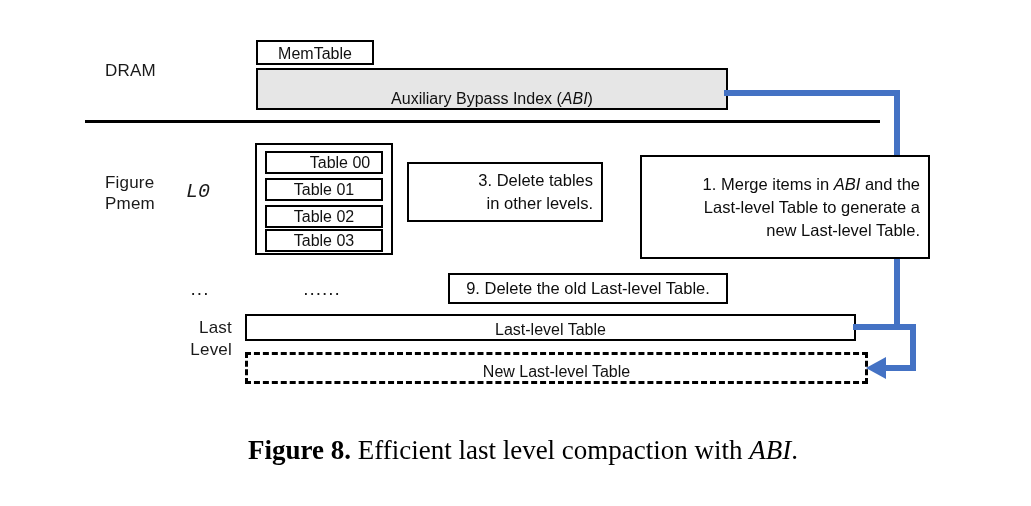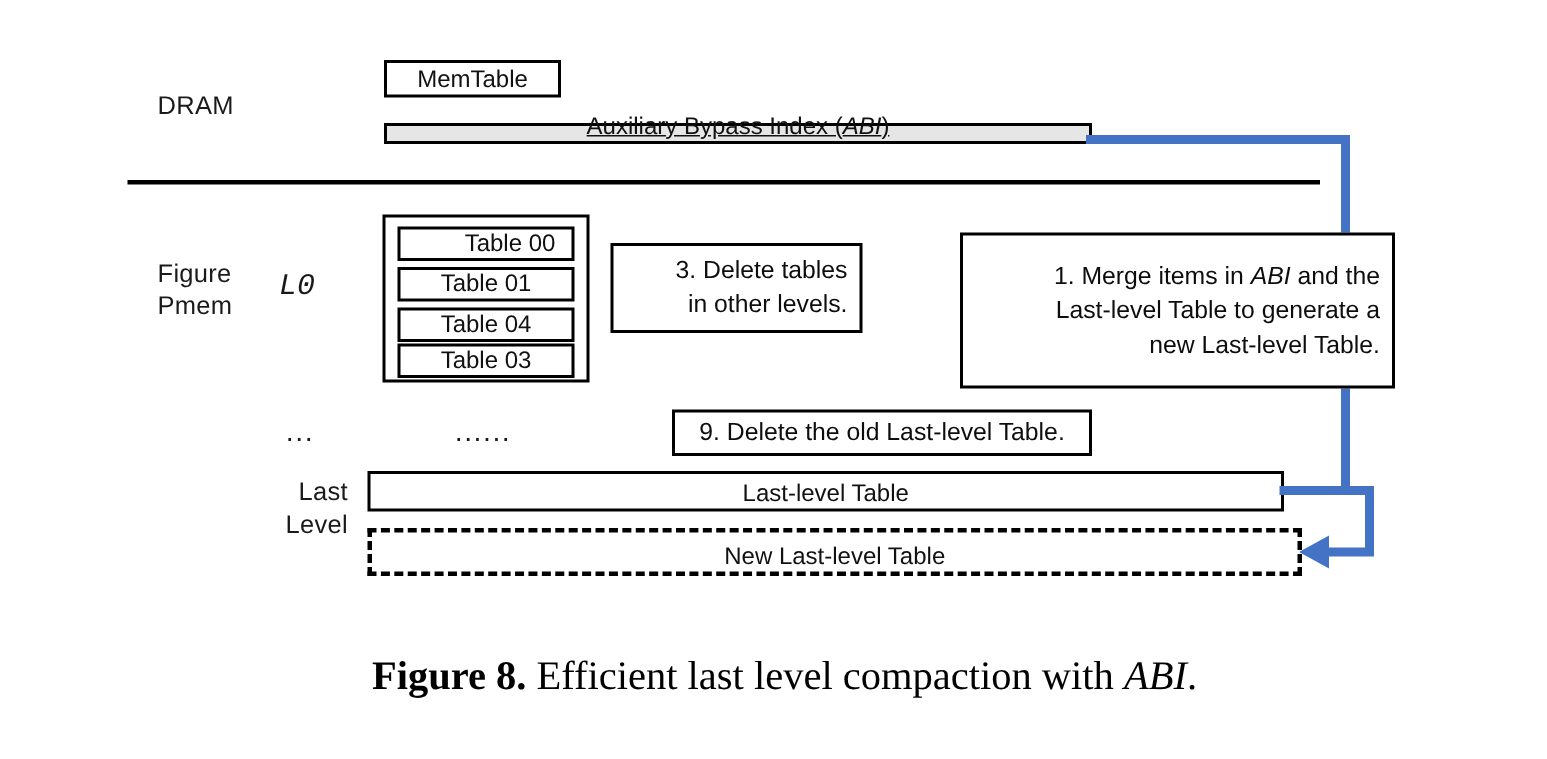--- a/index.html
+++ b/index.html
@@ -139,44 +139,44 @@
   <div class="abs tier-label" style="left:105px; top:172px;">Figure</div>
   <div class="abs tier-label" style="left:105px; top:193px;">Pmem</div>
 
   <div class="abs tier-label" style="left:170px; top:317px; width:62px; text-align:right;">Last</div>
   <div class="abs tier-label" style="left:170px; top:339px; width:62px; text-align:right;">Level</div>
 
   <div class="abs obox ctr" style="left:256px; top:40px; width:118px; height:25px;">
     <span>MemTable</span>
   </div>
 
-  <div class="abs abi-bar ctr" style="left:256px; top:82px; width:472px; height:14px;text-decoration:underline;">
+  <div class="abs abi-bar ctr" style="left:256px; top:68px; width:472px; height:42px;">
     <span><span>Auxiliary Bypass Index (</span><i>ABI</i><span>)</span></span>
   </div>
 
   <div class="abs divider" style="left:85px; top:120px; width:795px;"></div>
 
   <div class="abs level-label" style="left:186px; top:180px;">L0</div>
 
   <div class="abs l0-outer" style="left:255px; top:143px; width:138px; height:112px;">
     <div class="abs obox thin ctr" style="left:8px; top:6px; width:118px; height:23px;padding-left:32px;">
       <span>Table 00</span>
     </div>
     <div class="abs obox thin ctr" style="left:8px; top:33px; width:118px; height:23px;">
       <span>Table 01</span>
     </div>
     <div class="abs obox thin ctr" style="left:8px; top:60px; width:118px; height:23px;">
-      <span>Table 04</span>
+      <span>Table 02</span>
     </div>
     <div class="abs obox thin ctr" style="left:8px; top:84px; width:118px; height:23px;">
       <span>Table 03</span>
     </div>
   </div>
 
-  <div class="abs callout ctr" style="left:407px; top:162px; width:168px; height:60px; flex-direction:column;">
+  <div class="abs callout ctr" style="left:407px; top:162px; width:196px; height:60px; flex-direction:column;">
     <div>3. Delete tables</div>
     <div>in other levels.</div>
   </div>
 
   <div class="abs callout ctr" style="left:640px; top:155px; width:290px; height:104px; flex-direction:column;">
     <div><span>1. Merge items in </span><i>ABI</i><span> and the</span></div>
     <div>Last-level Table to generate a</div>
     <div>new Last-level Table.</div>
   </div>
 

